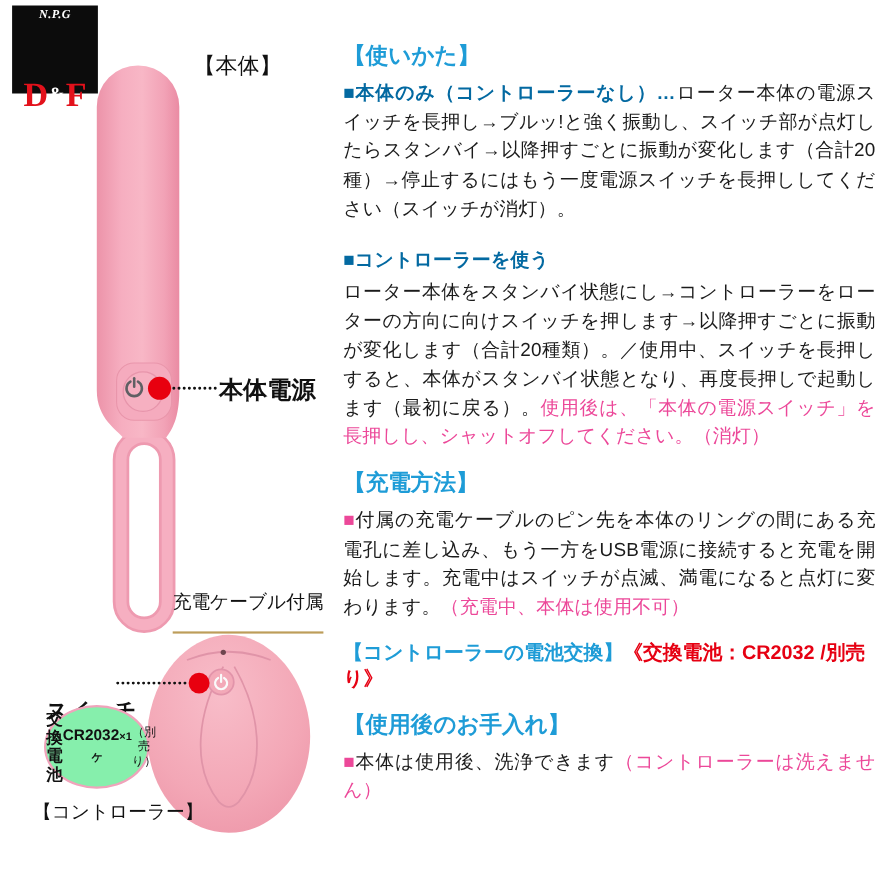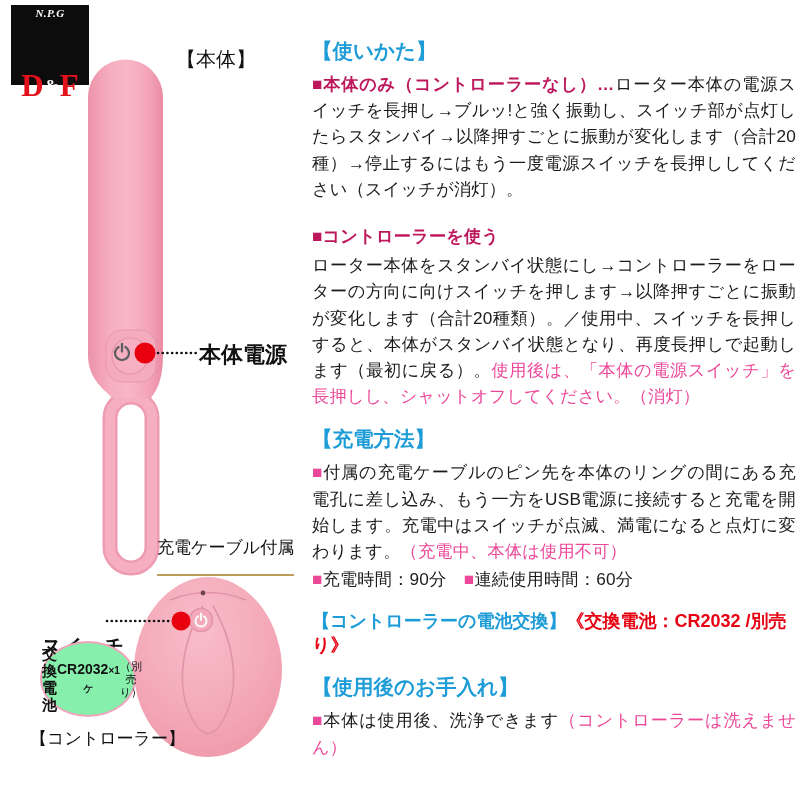--- a/index.html
+++ b/index.html
@@ -61,21 +61,21 @@
     text-align:justify;text-justify:inter-ideograph;
   }
   .t-main{font-size:20.5px;line-height:25px;font-weight:bold;text-align:left;margin-bottom:8px;letter-spacing:0;}
   .t-red{margin-top:21px;margin-bottom:3px;text-align:left;}
   .t-mix{font-size:18px;line-height:24px;font-weight:bold;text-align:left;margin-top:17px;margin-bottom:5px;letter-spacing:0;}
   .mt-sec{margin-top:17px;}
   .times{margin-top:2px;text-align:left;}
   
   .rs-plain{color:#1b1b1b;}
   .rs-red{color:#ec4899;}
-  .rs-red-bold{color:#be185d;font-weight:bold;}
+  .rs-red-bold{color:#0369a1;font-weight:bold;}
   .rs-blue-title{color:#1e9cd7;}
   .rs-blue-subtitle{color:#1e9cd7;}
   .rs-red-subtitle{color:#e60012;}
 </style>
 </head>
 <body>
 
 <div class="logo">
   <div class="logo-npg">N.P.G</div>
   <div class="logo-sub"></div>
@@ -149,17 +149,16 @@
 </div>
 <div class="lbl lbl-controller">【コントローラー】</div>
 
 <div class="instructions">
   <div class="blk t-main"><span class="rs-blue-title">【使いかた】</span></div>
   <div class="blk"><span class="rs-red-bold">■本体のみ（コントローラーなし）…</span><span class="rs-plain">ローター本体の電源スイッチを長押し→ブルッ!と強く振動し、スイッチ部が点灯したらスタンバイ→以降押すごとに振動が変化します（合計20種）→停止するにはもう一度電源スイッチを長押ししてください（スイッチが消灯）。</span></div>
   <div class="blk t-red"><span class="rs-red-bold">■コントローラーを使う</span></div>
   <div class="blk"><span class="rs-plain">ローター本体をスタンバイ状態にし→コントローラーをローターの方向に向けスイッチを押します→以降押すごとに振動が変化します（合計20種類）。／使用中、スイッチを長押しすると、本体がスタンバイ状態となり、再度長押しで起動します（最初に戻る）。</span><span class="rs-red">使用後は、「本体の電源スイッチ」を長押しし、シャットオフしてください。（消灯）</span></div>
   <div class="blk t-main mt-sec"><span class="rs-blue-title">【充電方法】</span></div>
   <div class="blk"><span class="rs-red">■</span><span class="rs-plain">付属の充電ケーブルのピン先を本体のリングの間にある充電孔に差し込み、もう一方をUSB電源に接続すると充電を開始します。充電中はスイッチが点滅、満電になると点灯に変わります。</span><span class="rs-red">（充電中、本体は使用不可）</span></div>
-  <div class="blk times"><span class="rs-red">■</span><span class="rs-plain">充電時間：90分</span><span class="rs-plain">　</span><span class="rs-red">■</span><span class="rs-plain">連続使用時間：60分</span></div>
   <div class="blk t-mix"><span class="rs-blue-subtitle">【コントローラーの電池交換】</span><span class="rs-red-subtitle">《交換電池：CR2032 /別売り》</span></div>
   <div class="blk t-main mt-sec"><span class="rs-blue-title">【使用後のお手入れ】</span></div>
   <div class="blk"><span class="rs-red">■</span><span class="rs-plain">本体は使用後、洗浄できます</span><span class="rs-red">（コントローラーは洗えません）</span></div>
 </div>
 
 </body></html>

